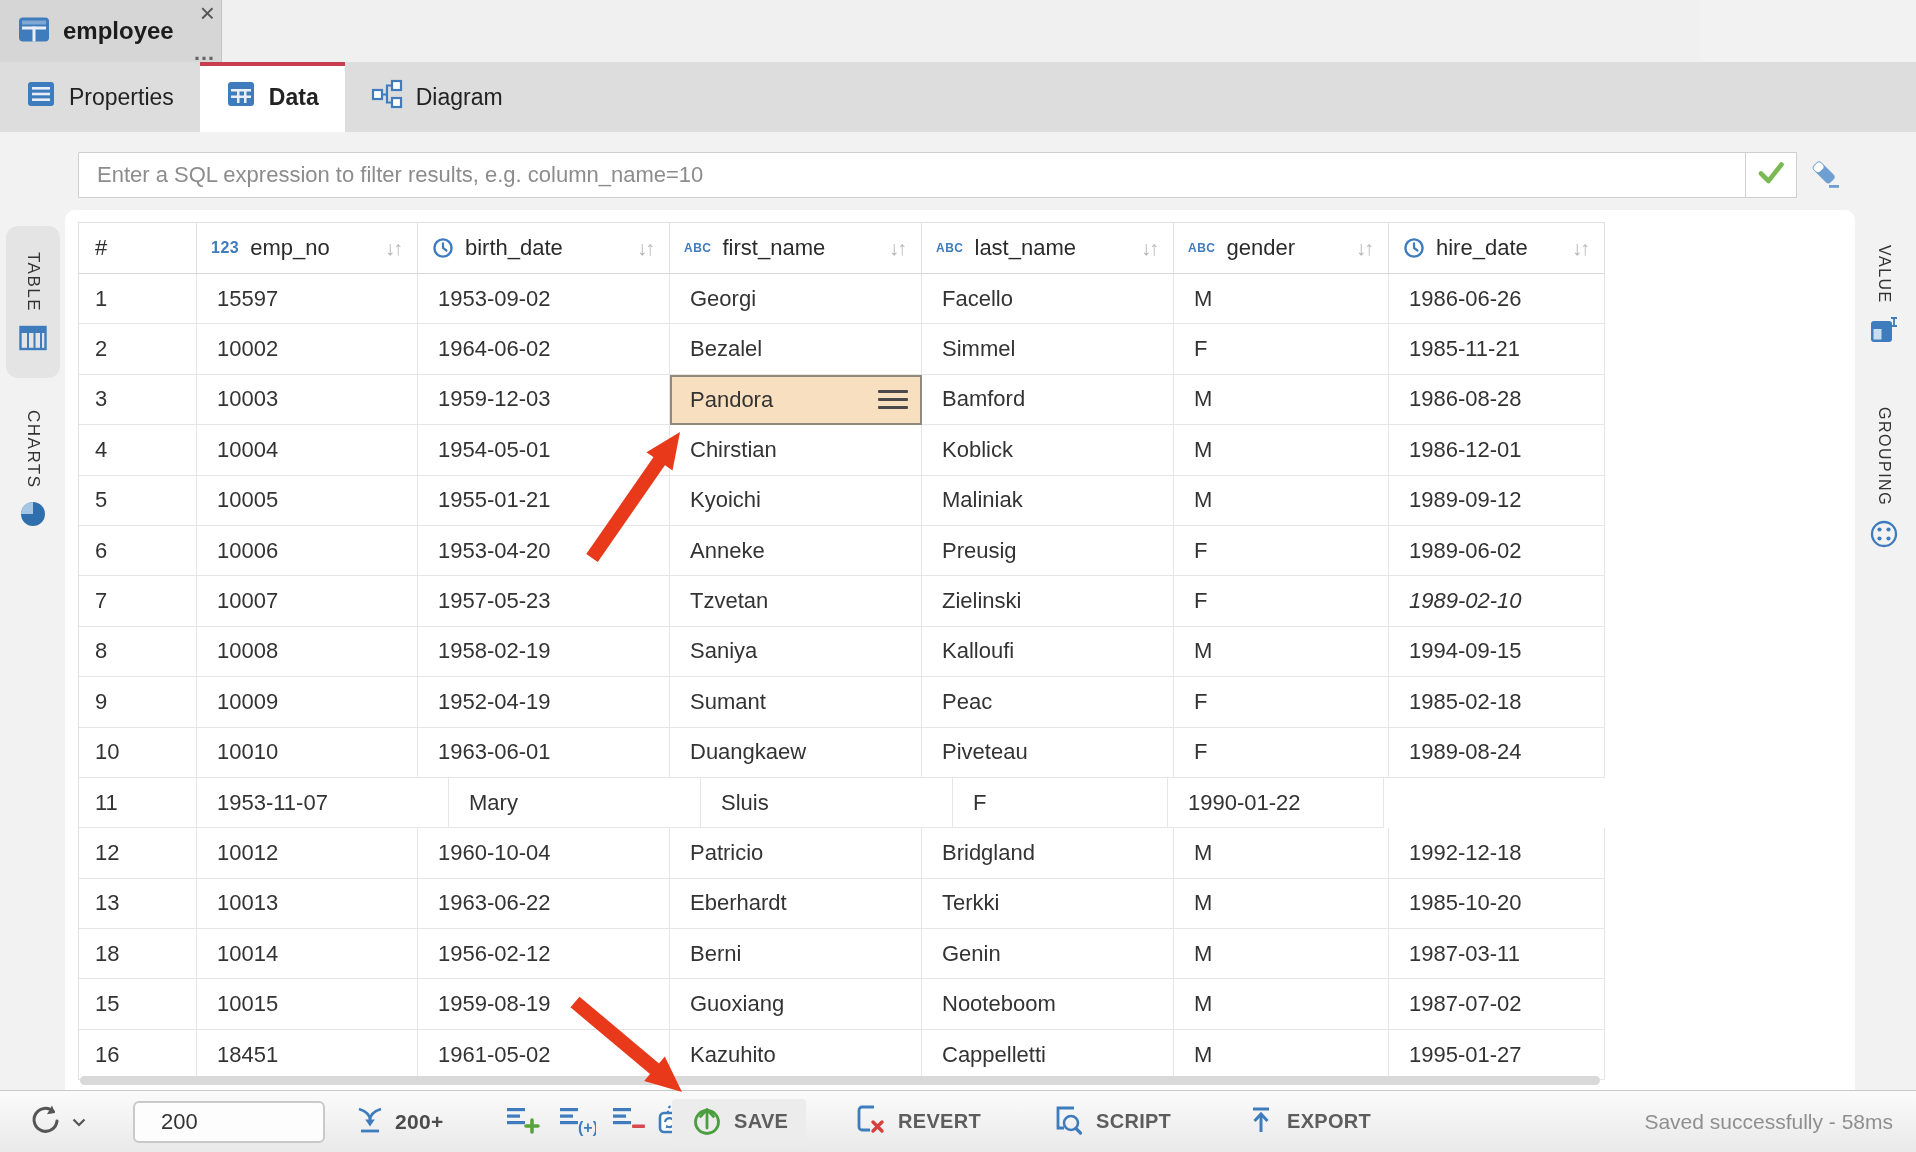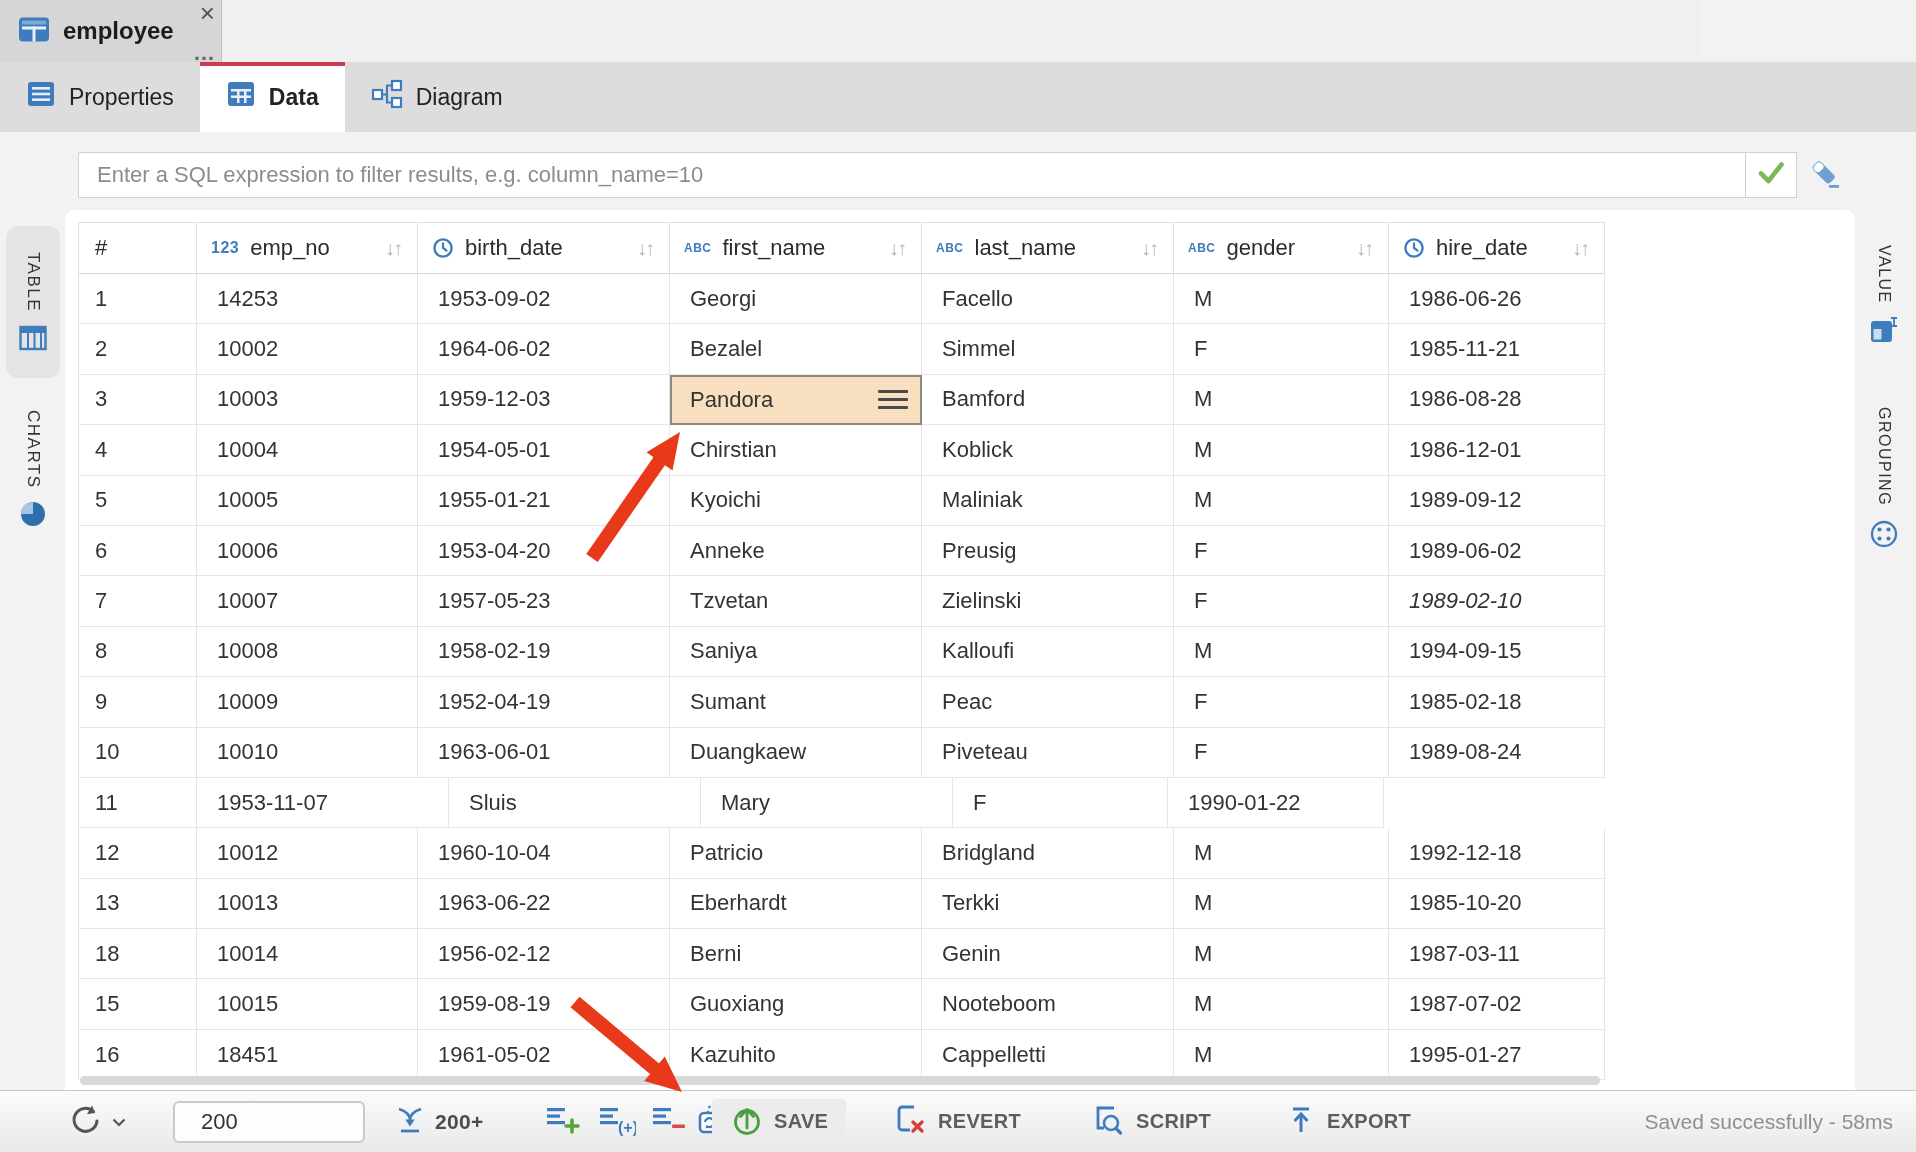--- a/index.html
+++ b/index.html
@@ -77,21 +77,21 @@
   .rail-icon svg{display:block;}
   .rail-table{left:6px;top:226px;width:54px;height:152px;background:#e4e4e4;border-radius:12px;}
   .rail-charts{left:6px;top:388px;width:54px;height:162px;}
   .rail-value{left:1858px;top:224px;width:52px;height:142px;}
   .rail-grouping{left:1858px;top:378px;width:52px;height:200px;}
   .rail-value .rail-label,.rail-grouping .rail-label{font-size:16px;}
 
   
   .toolbar{position:absolute;left:0;top:1090px;width:1916px;height:62px;border-top:1px solid #c9c9c9;
     background:linear-gradient(#fbfbfb,#e9e9e9);}
-  .tbi{position:absolute;top:50%;transform:translateY(-50%);display:flex;align-items:center;gap:10px;cursor:pointer;margin-left:40px;}
+  .tbi{position:absolute;top:50%;transform:translateY(-50%);display:flex;align-items:center;gap:10px;cursor:pointer;}
   .tbi .lbl{font-size:20px;font-weight:700;color:#5d5d5d;letter-spacing:0.3px;}
   .tb-refresh{left:26px;gap:6px;}
   .tb-fetchsize{left:133px;}
   .fetch-input{width:192px;height:42px;border:2px solid #c9c9c9;border-radius:6px;background:#fdfdfd;
     font-size:22px;color:#333;padding-left:26px;outline:none;}
   .tb-fetchmore{left:355px;}
   .tb-fetchmore .lbl{font-size:21px;font-weight:600;color:#4c4c4c;}
   .tb-addrow{left:505px;}
   .tb-copyrow{left:558px;}
   .tb-delrow{left:611px;}
@@ -248,21 +248,21 @@
             <span class="hlabel">hire_date</span>
             <span class="sort">
               <b>↓</b>
               <b>↑</b>
             </span>
           </div>
         </div>
       <div class="gbody">
           <div class="grow">
             <div class="cell rownum" style="width: 118px;">1</div>
-            <div class="cell" style="width: 221px;">14253</div>
+            <div class="cell" style="width: 221px;">15597</div>
             <div class="cell" style="width: 252px;">1953-09-02</div>
             <div class="cell" style="width: 252px;">Georgi</div>
             <div class="cell" style="width: 252px;">Facello</div>
             <div class="cell" style="width: 215px;">M</div>
             <div class="cell" style="width: 216px;">1986-06-26</div>
           </div>
           <div class="grow">
             <div class="cell rownum" style="width: 118px;">2</div>
             <div class="cell" style="width: 221px;">10002</div>
             <div class="cell" style="width: 252px;">1964-06-02</div>
@@ -346,22 +346,22 @@
             <div class="cell" style="width: 221px;">10010</div>
             <div class="cell" style="width: 252px;">1963-06-01</div>
             <div class="cell" style="width: 252px;">Duangkaew</div>
             <div class="cell" style="width: 252px;">Piveteau</div>
             <div class="cell" style="width: 215px;">F</div>
             <div class="cell" style="width: 216px;">1989-08-24</div>
           </div>
           <div class="grow">
             <div class="cell rownum" style="width: 118px;">11</div>
             <div class="cell" style="width: 252px;">1953-11-07</div>
+            <div class="cell" style="width: 252px;">Mary</div>
             <div class="cell" style="width: 252px;">Sluis</div>
-            <div class="cell" style="width: 252px;">Mary</div>
             <div class="cell" style="width: 215px;">F</div>
             <div class="cell" style="width: 216px;">1990-01-22</div>
           </div>
           <div class="grow">
             <div class="cell rownum" style="width: 118px;">12</div>
             <div class="cell" style="width: 221px;">10012</div>
             <div class="cell" style="width: 252px;">1960-10-04</div>
             <div class="cell" style="width: 252px;">Patricio</div>
             <div class="cell" style="width: 252px;">Bridgland</div>
             <div class="cell" style="width: 215px;">M</div>

